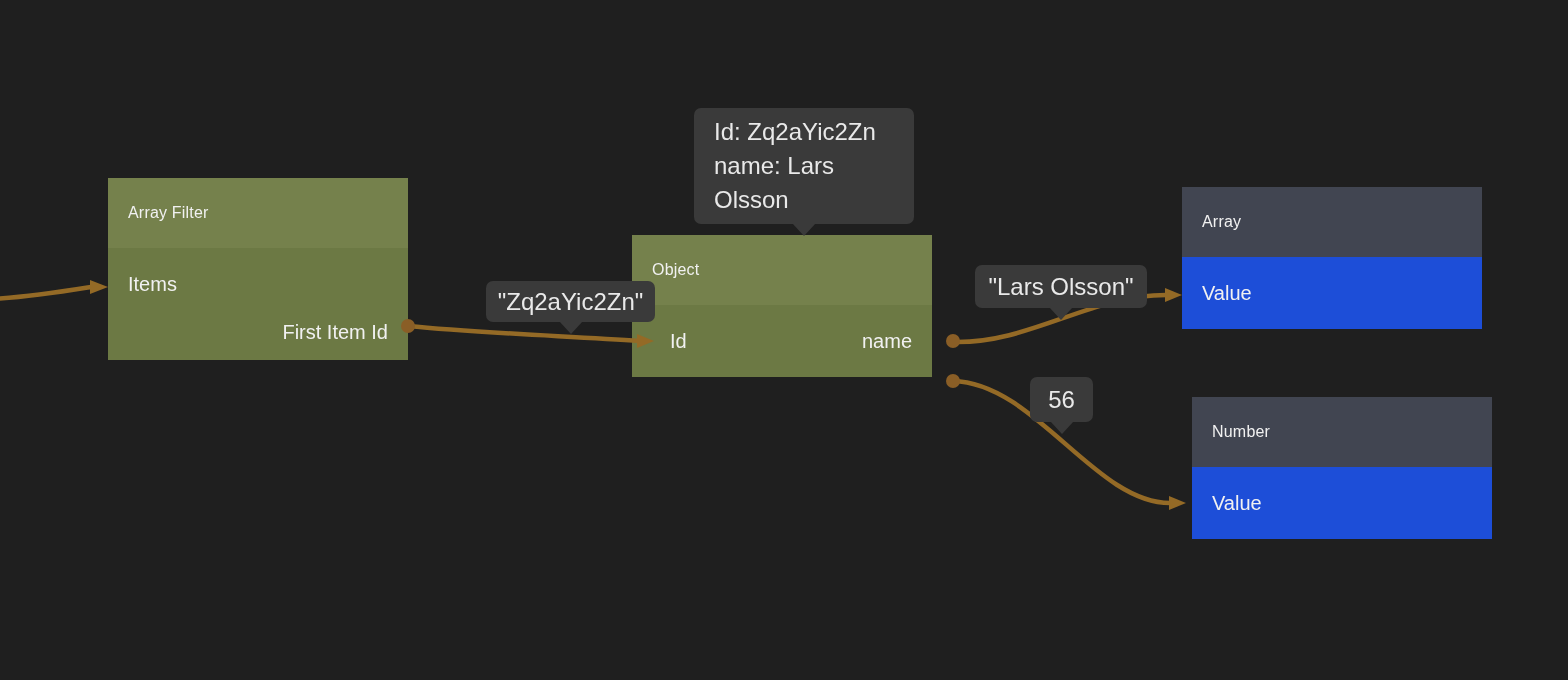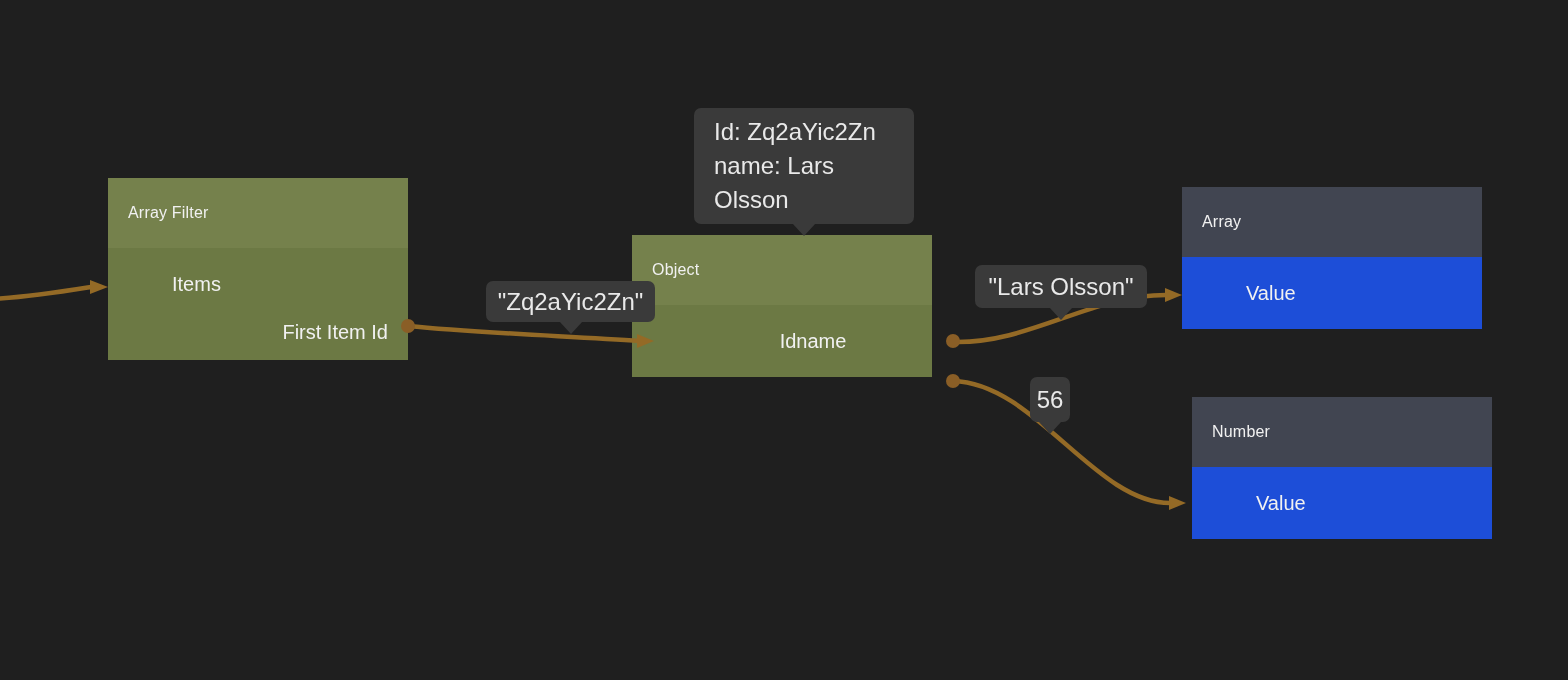--- a/index.html
+++ b/index.html
@@ -35,24 +35,23 @@
   }
   .node-body {
     padding: 16px 0;
   }
   .port-row {
     height: 40px;
     display: flex;
     align-items: center;
     padding: 0 20px;
     font-size: 20px;
-    margin-left: 44px;
   }
   .port-row.right { justify-content: flex-end; align-items: flex-end; }
-  .port-row.between { justify-content: center; padding-left: 38px; }
+  .port-row.between { justify-content: space-between; padding-left: 38px; }
   .node.green .node-header { background: #75814c; }
   .node.green .node-body   { background: #6c7944; }
   .node.dark  .node-header { background: #414551; }
   .node.dark  .node-body   { background: #1d4ed8; }
 
   .node-array-filter { left: 108px;  top: 178px; }
   .node-object       { left: 632px;  top: 235px; }
   .node-string       { left: 1182px; top: 187px; }
   .node-number       { left: 1192px; top: 397px; }
 
@@ -99,21 +98,21 @@
     padding: 7px 20px;
     line-height: 34px;
   }
   .wire-label {
     display: flex;
     align-items: center;
     justify-content: center;
   }
   .wire-label.id-value   { left: 486px;  top: 281px; width: 169px; height: 41px; }
   .wire-label.name-value { left: 975px;  top: 265px; width: 172px; height: 43px; }
-  .wire-label.age-value  { left: 1030px; top: 377px; width: 40px;  height: 45px; }
+  .wire-label.age-value  { left: 1030px; top: 377px; width: 63px;  height: 45px; }
 </style>
 </head>
 <body>
 
 <div class="canvas">
 
   <div class="node green node-array-filter">
     <div class="node-header">
       <span>Array Filter</span>
     </div>

